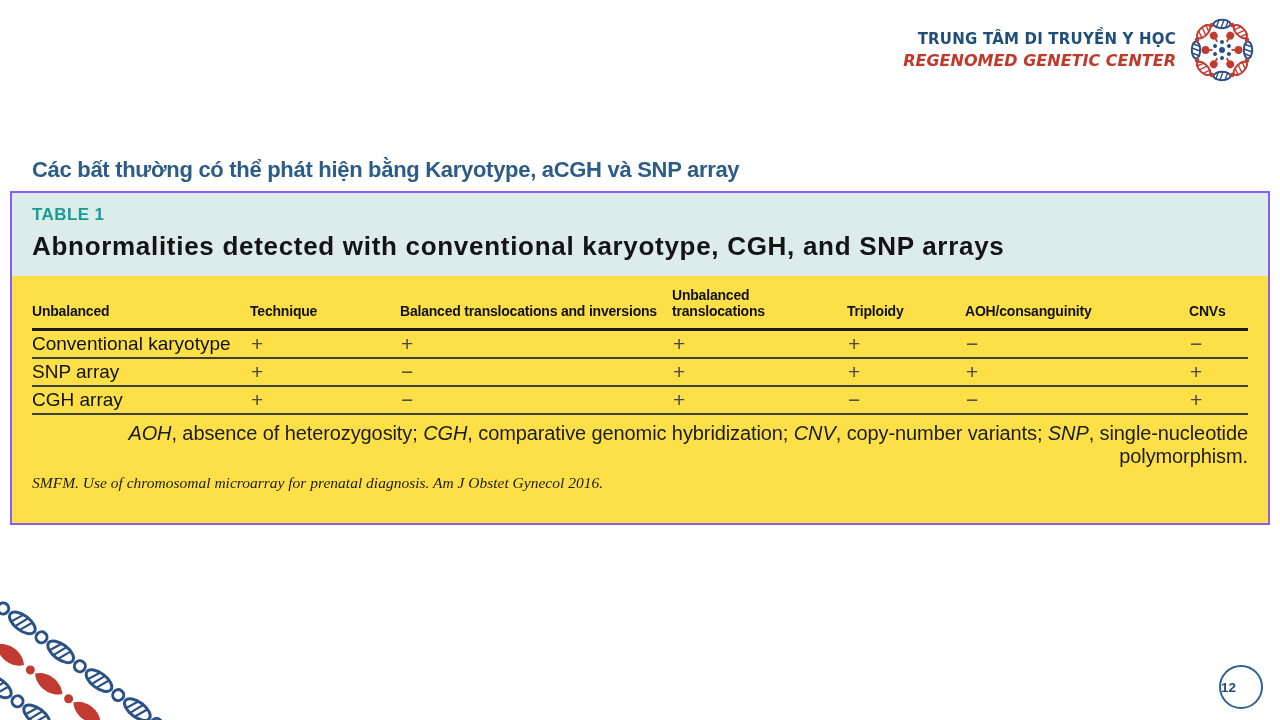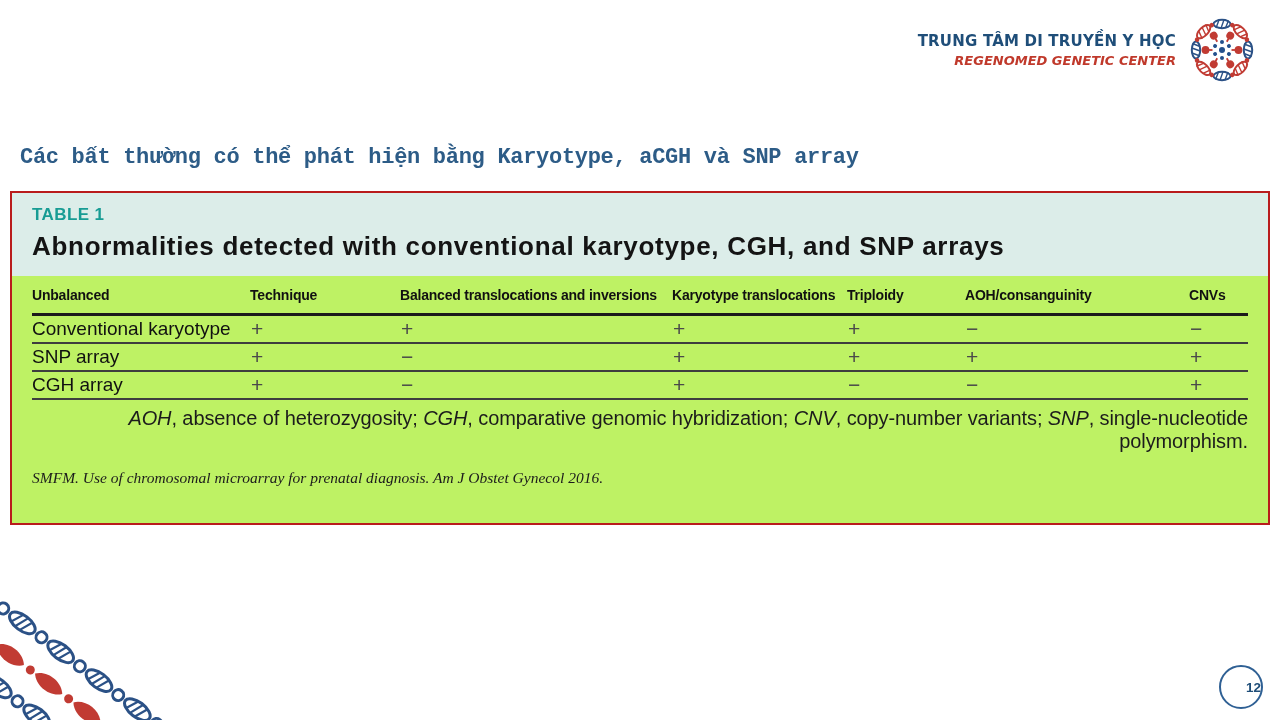--- a/index.html
+++ b/index.html
@@ -15,35 +15,35 @@
 
   
   .brand{position:absolute;top:16px;right:24px;display:flex;align-items:center;gap:12px;}
   .brand-text{text-align:right;}
   .brand-vi{
     font-family:"DejaVu Sans","Liberation Sans",sans-serif;
     color:var(--brand-blue);font-weight:700;font-size:15px;letter-spacing:.2px;
   }
   .brand-en{
     font-family:"DejaVu Sans","Liberation Sans",sans-serif;
-    color:var(--brand-red);font-weight:700;font-style:italic;font-size:13px;margin-top:3px;
+    color:var(--brand-red);font-weight:700;font-style:italic;font-size:16px;margin-top:3px;
   }
   .logo{display:block;}
 
   
   .slide-title{
-    position:absolute;left:16px;top:141px;margin:4px;
-    font-family:Liberation Mono, monospace;
+    position:absolute;left:16px;top:141px;margin:16px;
+    font-family:Liberation Sans, sans-serif;
     font-size:22px;font-weight:700;color:var(--title-blue);letter-spacing:-.3px;
   }
 
   
   .table-card{
     position:absolute;left:10px;top:191px;width:1260px;height:334px;
-    border:2px solid #b91c1c;background:#bef264;overflow:hidden;
+    border:2px solid #8b5cf6;background:#fde047;overflow:hidden;
   }
   .table-head{background:var(--table-head-bg);padding:12px 20px 14px;}
   .table-label{color:var(--table-label-teal);font-size:17px;font-weight:700;letter-spacing:.4px;}
   .table-caption{color:#141414;font-size:26px;font-weight:700;margin-top:6px;letter-spacing:.7px;}
 
   table.data{border-collapse:collapse;width:1216px;margin:0 20px;table-layout:fixed;}
   thead th{
     text-align:left;vertical-align:bottom;font-size:14px;font-weight:700;
     padding:12px 6px 9px 0;border-bottom:3px solid #1b1b1b;line-height:1.12;letter-spacing:-.2px;
   }
@@ -52,30 +52,30 @@
   }
   tbody td{font-size:21px;font-weight:400;color:var(--symbol-gray);}
   tbody tr{height:26px;}
   tbody th,tbody td{border-bottom:2px solid #3e3e3e;}
 
   .footnotes{margin:7px 20px 0;}
   .fn-abbr{font-size:20px;color:#1c1c1c;letter-spacing:-.1px;text-align:right;}
   .fn-abbr i{font-style:italic;}
   .fn-cite{
     font-family:"Liberation Serif",serif;font-style:italic;font-size:15.5px;
-    color:#1c1c1c;margin-top:16px;
+    color:#1c1c1c;margin-top:6px;
   }
 
   
   .dna-corner{position:absolute;left:0;bottom:0;}
 
   
   .page-badge{
     position:absolute;right:17px;bottom:11px;width:44px;height:44px;border-radius:50%;
-    border:2px solid #2F6094;display:flex;align-items:center;justify-content:flex-end;
+    border:2px solid #2F6094;display:flex;align-items:center;justify-content:flex-start;
     color:var(--brand-blue);font-size:13.5px;font-weight:700;background:#fff;
   }
 </style>
 </head>
 <body>
 
 <div class="brand">
   <div class="brand-text">
     <div class="brand-vi">TRUNG TÂM DI TRUYỀN Y HỌC</div>
     <div class="brand-en">REGENOMED GENETIC CENTER</div>
@@ -163,21 +163,21 @@
       <col style="width:175px">
         <col style="width:118px">
         <col style="width:224px">
         <col>
     </colgroup>
     <thead>
       <tr id="header-row">
           <th>Unbalanced</th>
           <th>Technique</th>
           <th>Balanced translocations and inversions</th>
-          <th>Karyotype translocations</th>
+          <th>Unbalanced translocations</th>
           <th>Triploidy</th>
           <th>AOH/consanguinity</th>
           <th>CNVs</th>
         </tr>
     </thead>
     <tbody id="table-body">
         <tr>
           <th>Conventional karyotype</th>
           <td>+</td>
           <td>+</td>

